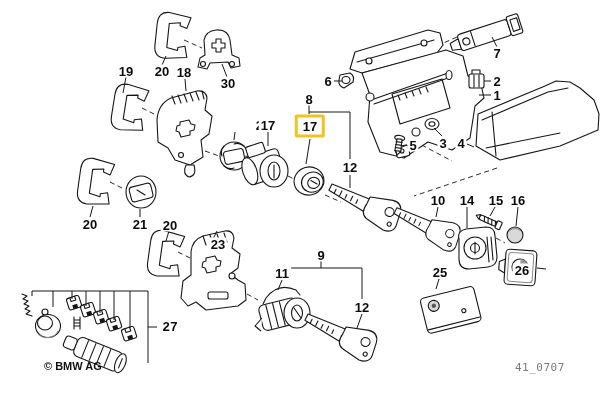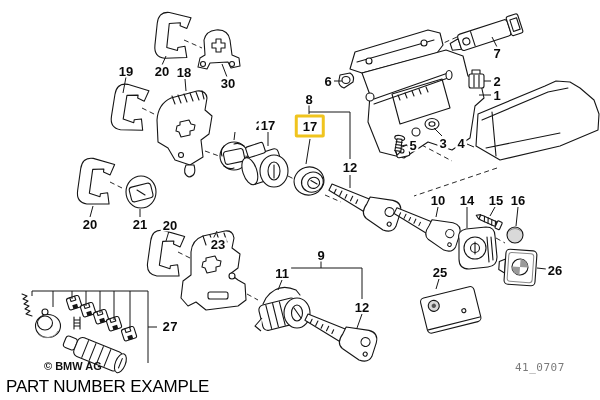--- a/index.html
+++ b/index.html
@@ -307,22 +307,21 @@
       <div class="plabel" style="left: 467px; top: 200px;">14</div>
       <div class="plabel" style="left: 496px; top: 200px;">15</div>
       <div class="plabel" style="left: 518px; top: 200px;">16</div>
       <div class="plabel" style="left: 90px; top: 224px;">20</div>
       <div class="plabel" style="left: 140px; top: 224px;">21</div>
       <div class="plabel" style="left: 170px; top: 225px;">20</div>
       <div class="plabel" style="left: 218px; top: 212px; margin-top: 32px;">23</div>
       <div class="plabel" style="left: 321px; top: 255px;">9</div>
       <div class="plabel" style="left: 282px; top: 273px;">11</div>
       <div class="plabel" style="left: 440px; top: 272px;">25</div>
-      <div class="plabel" style="left: 555px; top: 270px;">26</div>
+      <div class="plabel" style="left: 522px; top: 270px;">26</div>
       <div class="plabel" style="left: 362px; top: 307px;">12</div>
       <div class="plabel" style="left: 170px; top: 327px; font-family: Liberation Mono, monospace;">27</div>
     </div>
 
 <div id="copyright">© BMW AG</div>
 <div id="drawno">41_0707</div>
-<div id="caption">PART NUMBER EXAMPLE</div>
 
 </div>
 
 </body></html>

